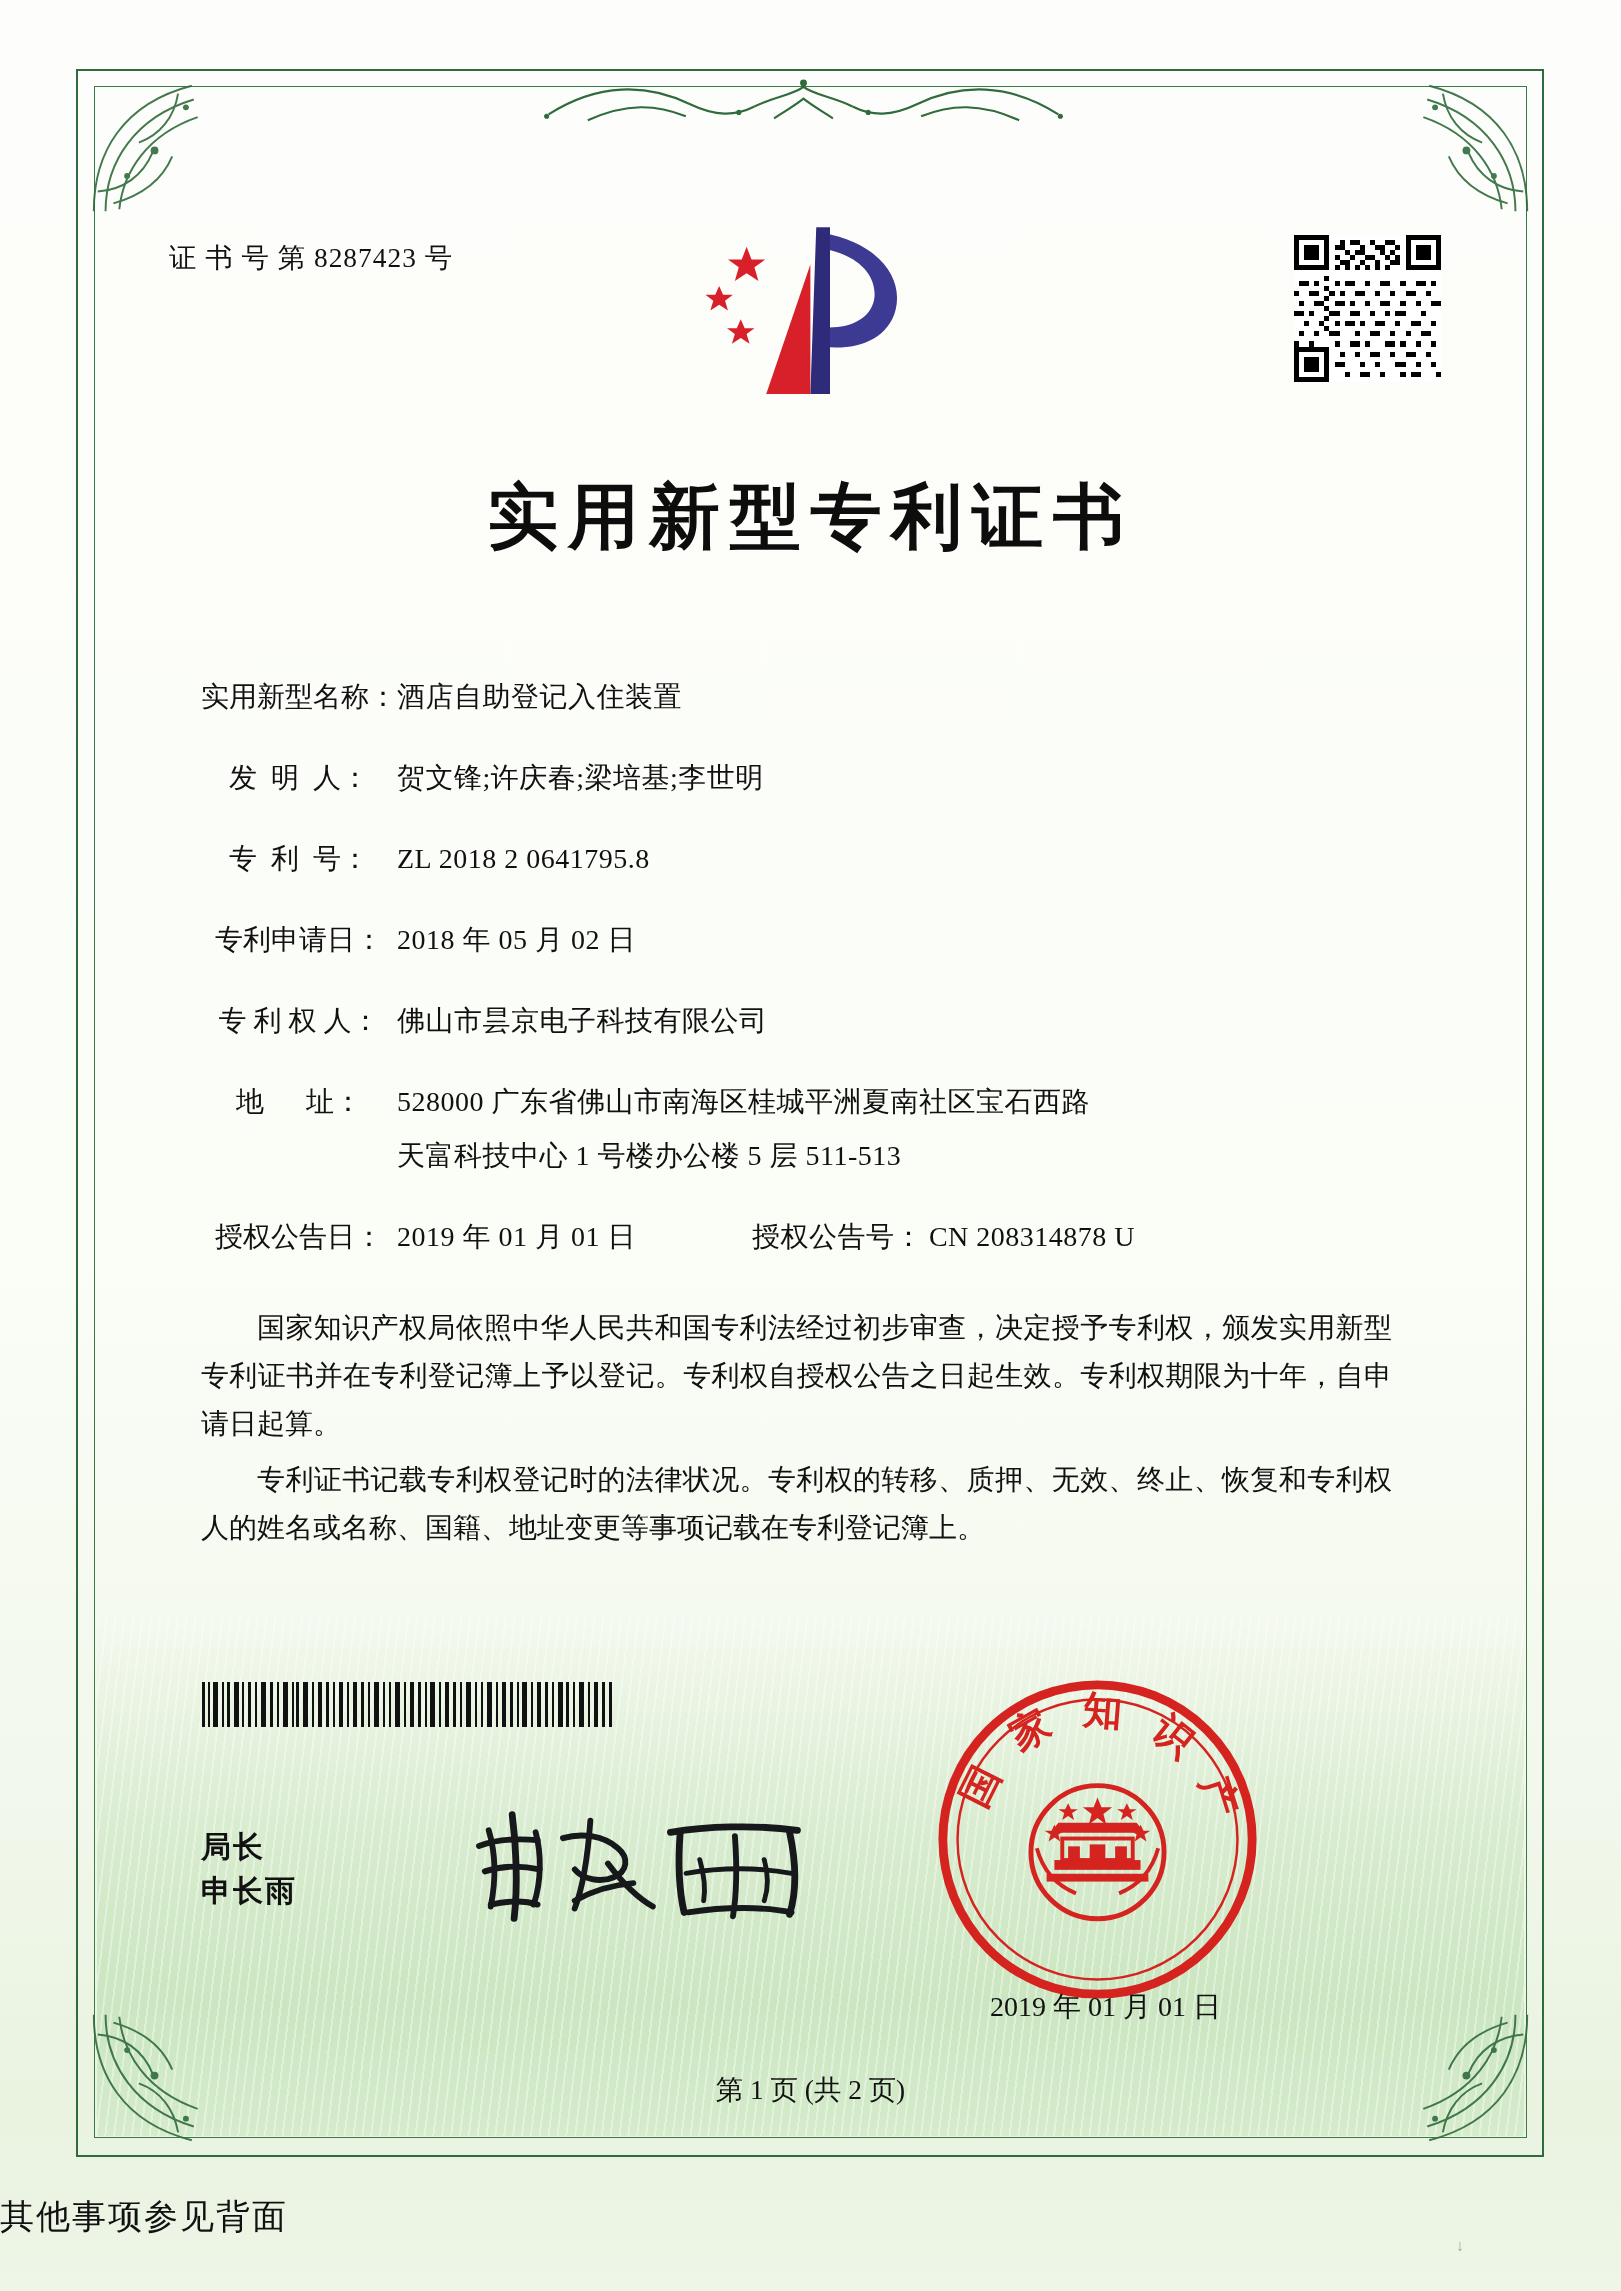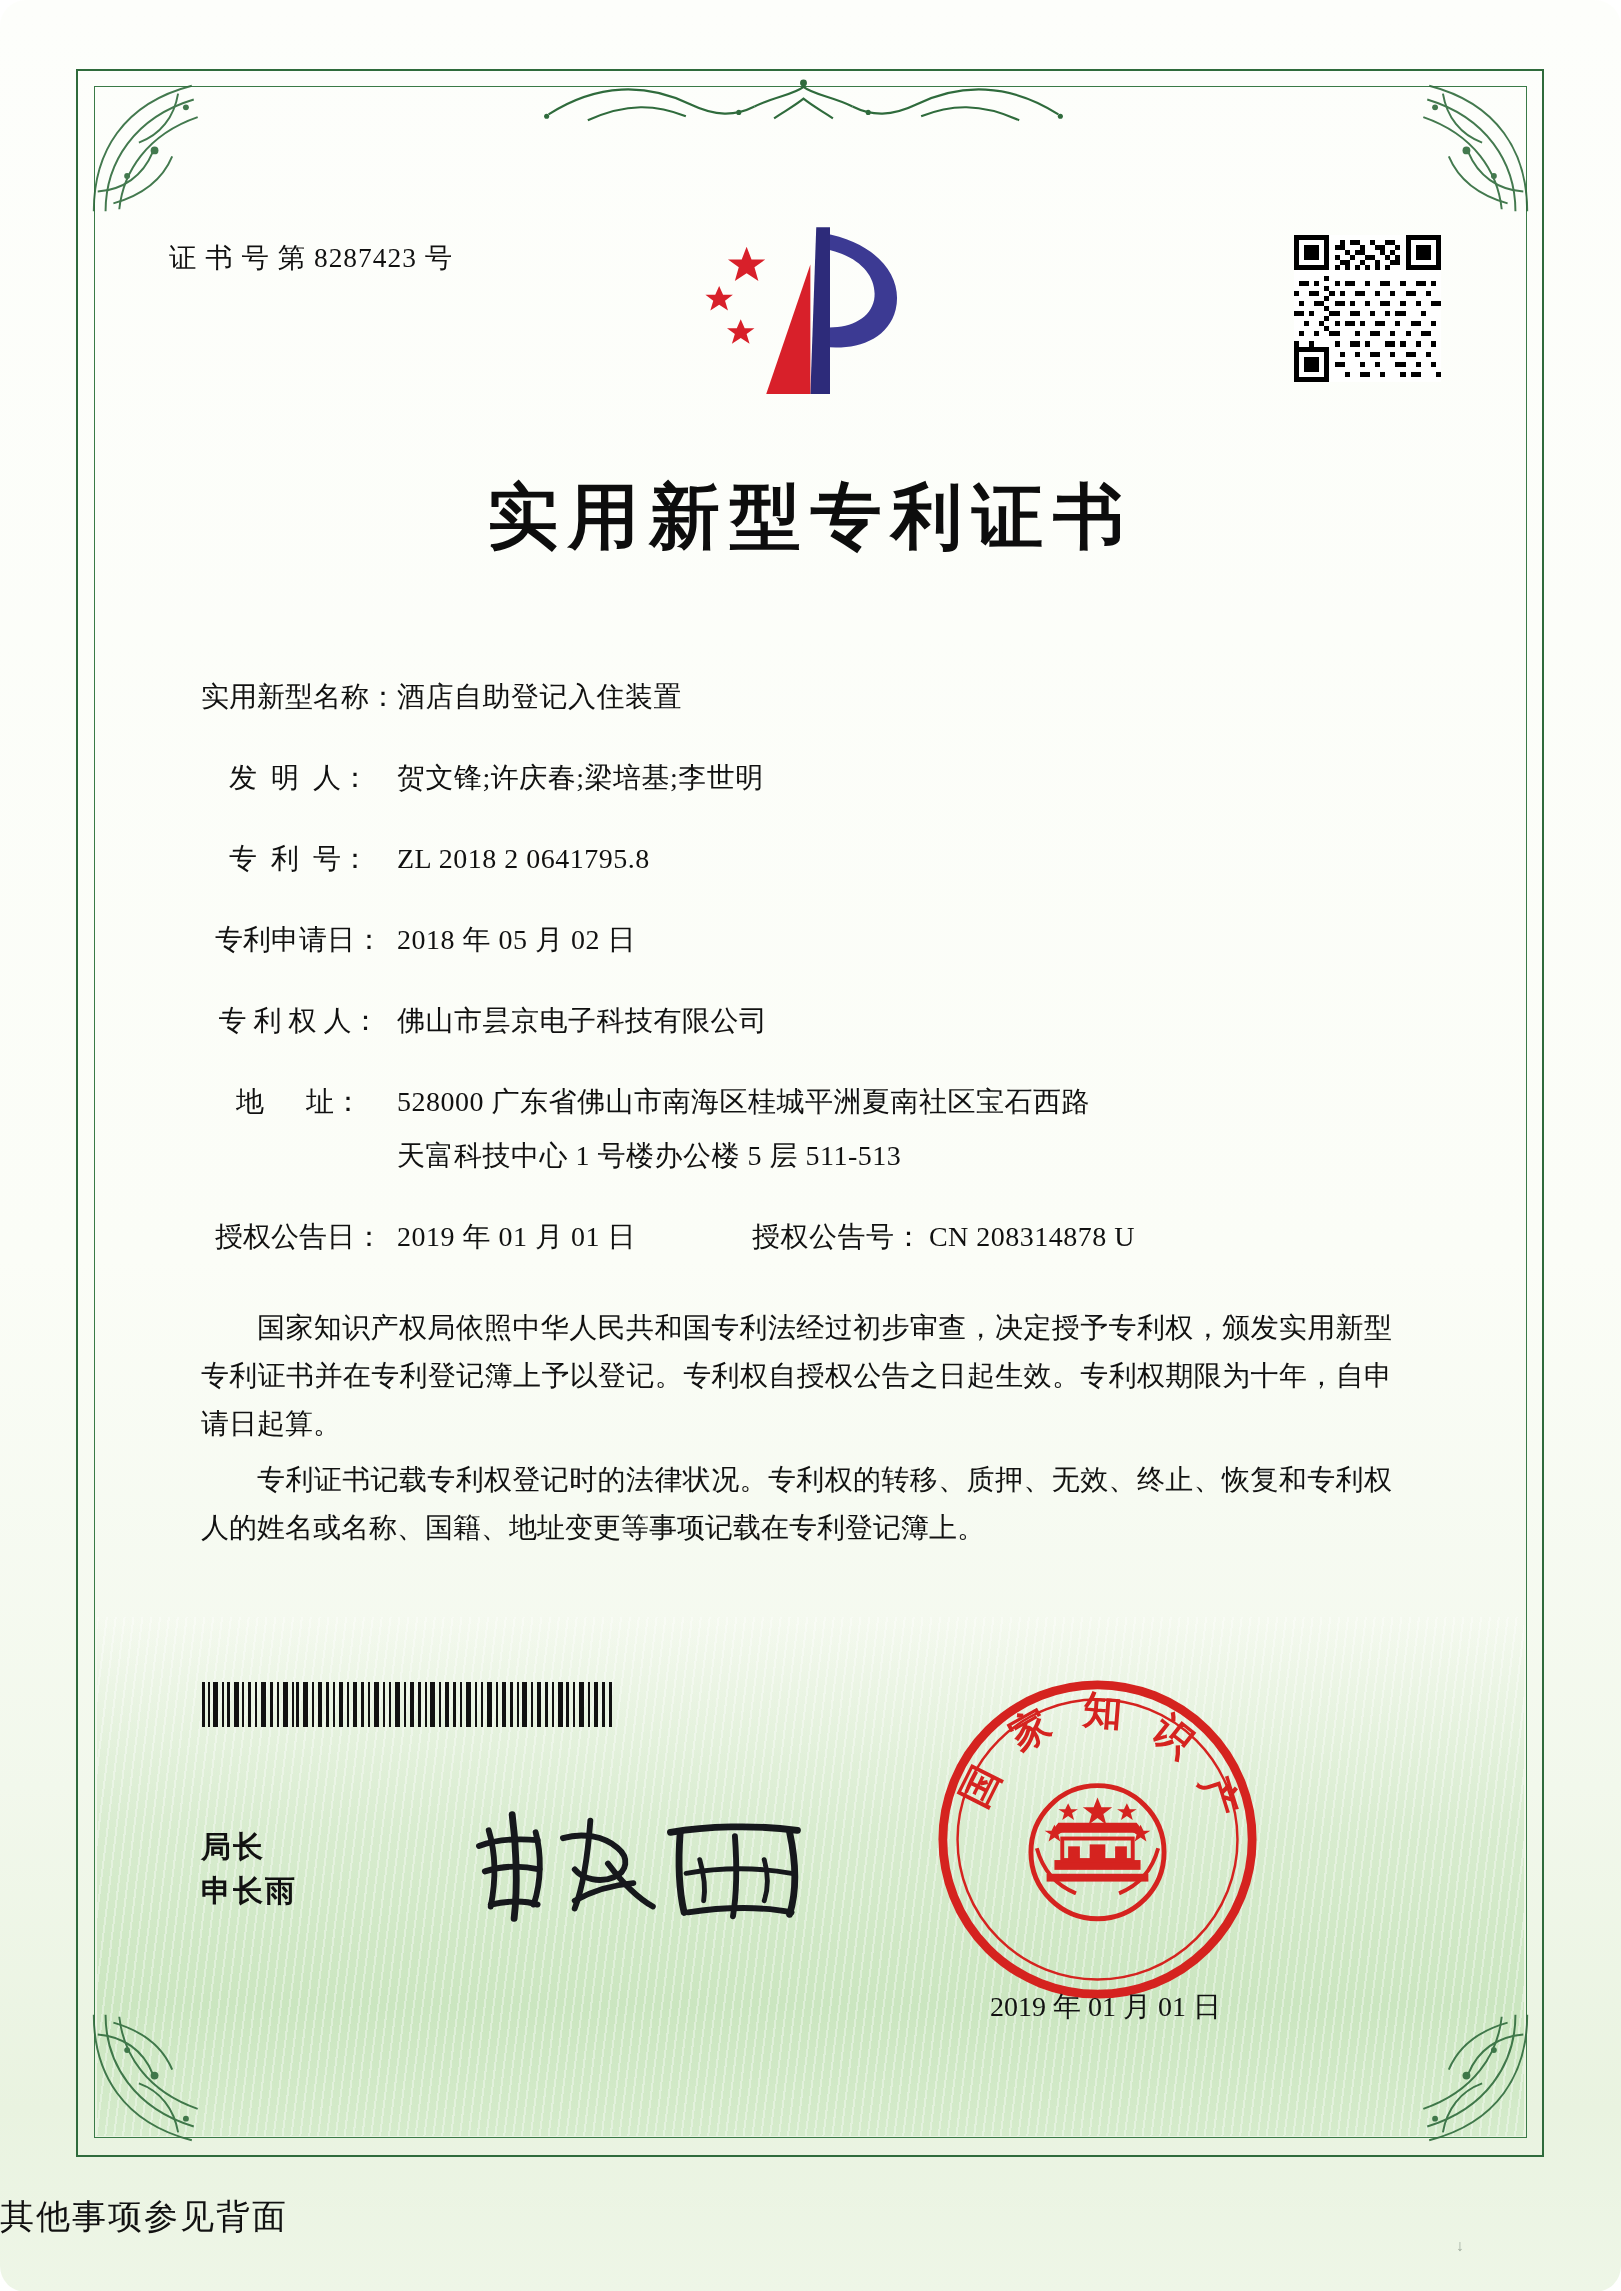--- a/index.html
+++ b/index.html
@@ -9,21 +9,20 @@
   }
   body {
     font-family: "Liberation Serif", "DejaVu Serif", serif;
   }
   #page {
     position: relative;
     width: 1621px;
     height: 2292px;
     background: linear-gradient(180deg, #fdfefb 0%, #fbfdf7 55%, #f2f8ec 78%, #e9f3e0 92%, #eef6e7 100%);
     overflow: hidden;
-    border-radius: 26px;
   }
   
   .border-outer {
     position: absolute;
     left: 76px; top: 69px;
     width: 1468px; height: 2088px;
     border: 2.9px solid #2f6b3c;
     box-sizing: border-box;
   }
   .border-inner {
@@ -661,17 +660,18 @@
         <path id="sealArc" d="M 165,165 m -118,0 a 118,118 0 1,1 236,0" fill="none"></path>
       </defs>
       <text font-family="'Liberation Serif','DejaVu Serif',serif" font-size="40" font-weight="bold" fill="#d5231f" letter-spacing="10">
         <textPath href="#sealArc" startOffset="8%">国 家 知 识 产 权 局</textPath>
       </text>
     </svg>
   </div>
 
   <div class="seal-date">2019 年 01 月 01 日</div>
 
+  <div class="page-no">第 1 页 (共 2 页)</div>
   <div class="footnote">其他事项参见背面</div>
   <div class="tiny-mark">↓</div>
 
 </div>
 
 
 </body></html>

